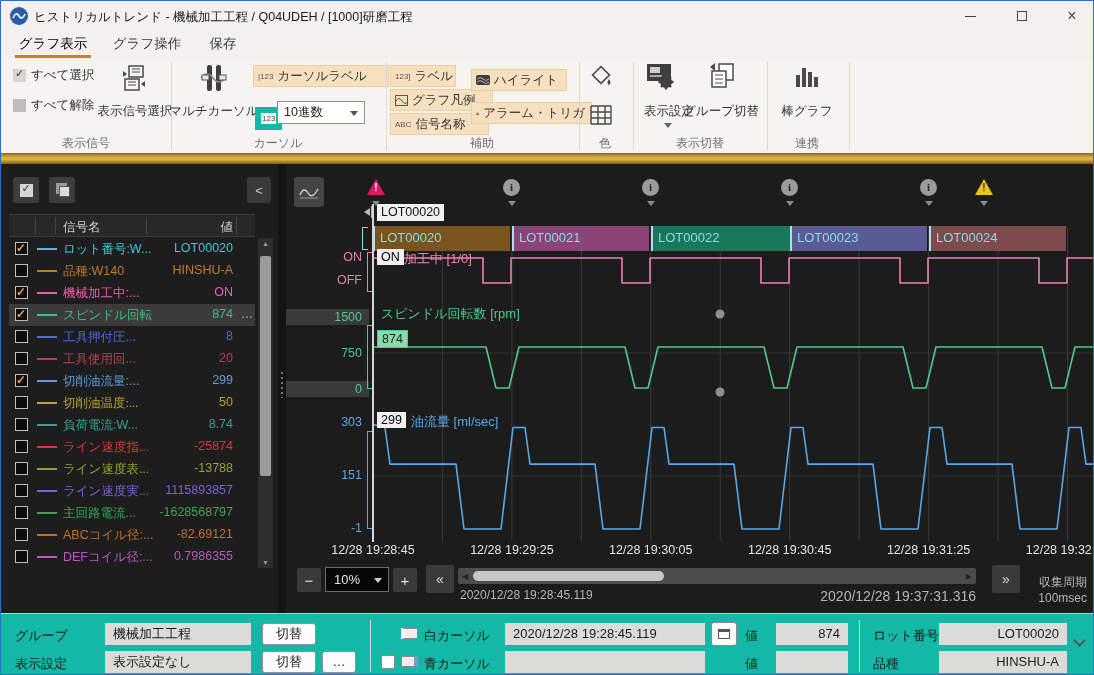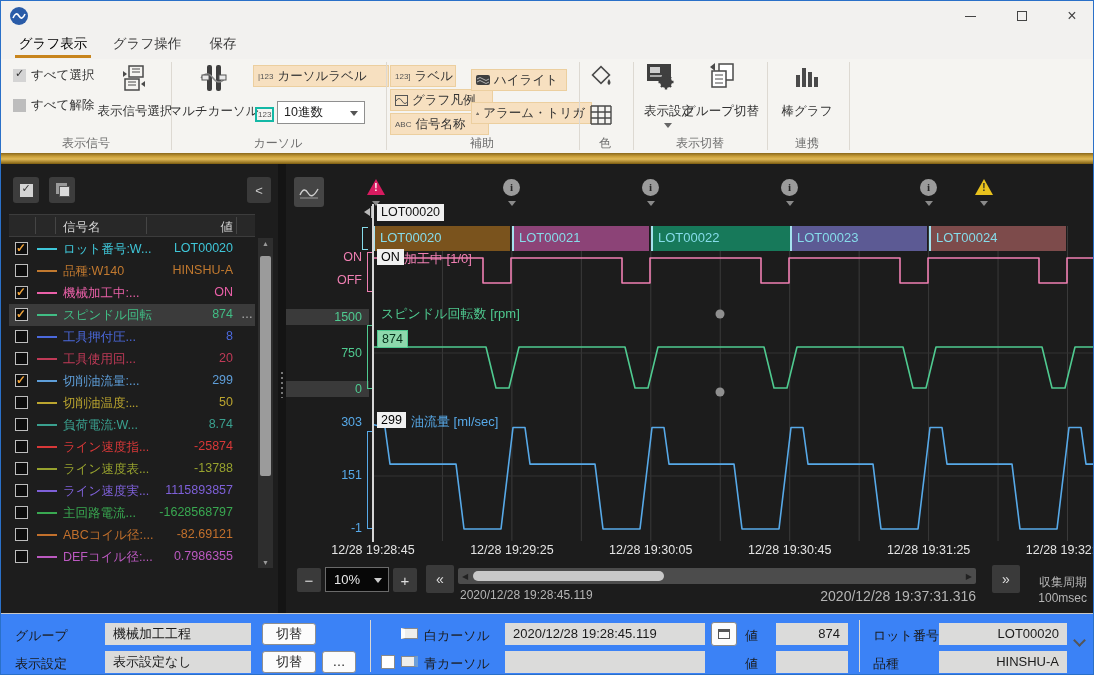--- a/index.html
+++ b/index.html
@@ -114,21 +114,21 @@
   #hscroll { position:absolute; left:172px; top:404px; width:518px; height:16px; background:#4c4c4c; border-radius:2px; }
   #hscroll .la { position:absolute; left:4px; top:4px; font-size:8px; color:#222; }
   #hscroll .ra { position:absolute; right:4px; top:4px; font-size:8px; color:#222; }
   #hthumb { position:absolute; left:15px; top:3px; width:191px; height:10px; background:#c8c8c8; border-radius:5px; }
   #ts-left { position:absolute; left:174px; top:424px; font-size:12px; color:#b5b5b5; }
   #ts-right { position:absolute; left:490px; top:424px; width:200px; text-align:right; font-size:14px; color:#b5b5b5; }
   #cycle1 { position:absolute; left:700px; top:410px; width:101px; text-align:right; font-size:12px; color:#b5b5b5; }
   #cycle2 { position:absolute; left:700px; top:427px; width:101px; text-align:right; font-size:12px; color:#b5b5b5; }
 
   
-  #bottombar { position:absolute; left:0; top:612px; width:1094px; height:63px; background:#3b82f6; border-top:1px solid #c9c8c5; font-size:13px; color:#1a1a1a; }
+  #bottombar { position:absolute; left:0; top:612px; width:1094px; height:63px; background:#14b8a6; border-top:1px solid #c9c8c5; font-size:13px; color:#1a1a1a; }
   .blabel { position:absolute; white-space:nowrap; }
   .bfield { position:absolute; height:22px; background:#dbdbda; line-height:22px; padding:0 8px; white-space:nowrap; overflow:hidden; }
   .bfield.r { text-align:right; }
   .bbtn { position:absolute; height:22px; background:#fcfcfc; border:1px solid #8f8f8f; border-radius:3px; text-align:center; line-height:20px; }
   .bsep { position:absolute; top:6px; height:52px; width:1px; background:#d8d7d5; }
   .curicon { position:absolute; width:17px; height:11px; border:1px solid #8a8a8a; background:#efeeec; }
   #wc-icon { left:400px; top:14px; border-left:4px solid #fdfdfd; }
   #bc-icon { left:400px; top:42px; border-right:4px solid #6f9fd8; }
   #bc-check { position:absolute; left:380px; top:41px; width:14px; height:14px; border:1px solid #8a8a8a; background:#fff; }
   #btn-cal { position:absolute; left:710px; top:8px; width:26px; height:24px; border:1px solid #8a8a8a; border-radius:3px; background:#fcfcfc; }
@@ -141,20 +141,21 @@
 <body>
 
 <div id="app">
 
   <div id="titlebar">
     <div id="logo">
       <svg width="14" height="14" viewBox="0 0 14 14">
           <path d="M1 9 Q4 2 7 7 T13 5" stroke="#fff" stroke-width="1.6" fill="none"></path>
         </svg>
     </div>
+    <div id="title-text">ヒストリカルトレンド - 機械加工工程 / Q04UDEH / [1000]研磨工程</div>
     <div class="winbtn" id="btn-min">
         <span></span>
       </div>
     <div class="winbtn" id="btn-max">
         <span></span>
       </div>
     <div class="winbtn" id="btn-close">
         <span>×</span>
       </div>
   </div>
@@ -197,21 +198,21 @@
         <path d="M2 15 q6 -8 12 0 q6 8 12 0" stroke="#8a8a8a" stroke-width="1.5" fill="none"></path>
         <rect x="3" y="12" width="7" height="5" fill="#e8e8e8" stroke="#555"></rect>
         <rect x="20" y="12" width="7" height="5" fill="#e8e8e8" stroke="#555"></rect>
       </svg>
     </div>
     <div class="rlabel" style="left:168px;top:44px;width:90px;">マルチカーソル</div>
     <div class="rtoggle" style="left:252px;top:6px;width:136px;">
       <span class="mini">|123</span>
       <span>カーソルラベル</span>
     </div>
-    <div class="mini" style="position:absolute;left:254px;top:48px;border:2px solid #14b8a6;padding:1px 1px;">123</div>
+    <div class="mini" style="position:absolute;left:254px;top:48px;border:6px solid #14b8a6;padding:1px 1px;">123</div>
     <div class="rcombo" style="left:276px;top:42px;width:88px;height:23px;">
       <span>10進数</span><span class="arr"></span>
     </div>
     <div class="rcaption" style="left:217px;width:120px;">カーソル</div>
     <div class="rsep" style="left:385px;"></div>
 
     <div class="rtoggle" style="left:389px;top:6px;width:66px;">
       <span class="mini">123]</span>
         <span>ラベル</span>
     </div>

